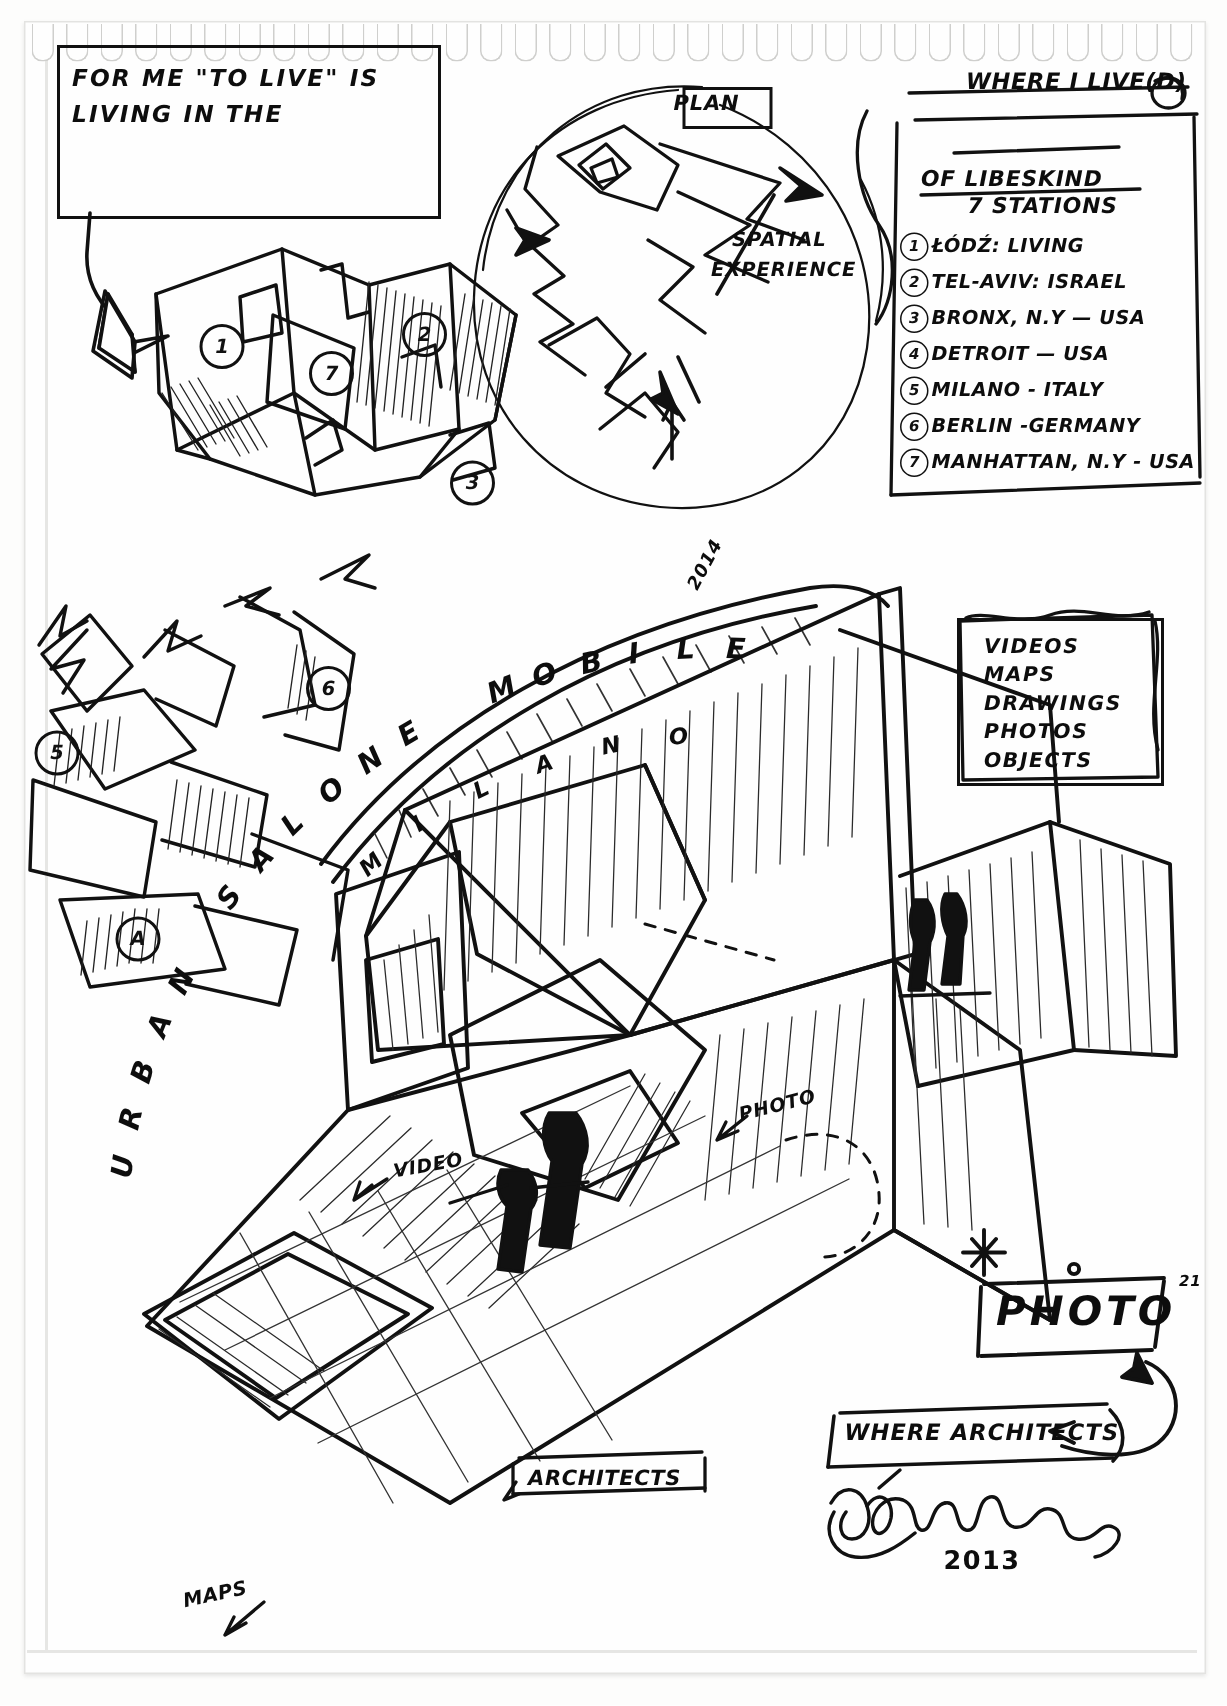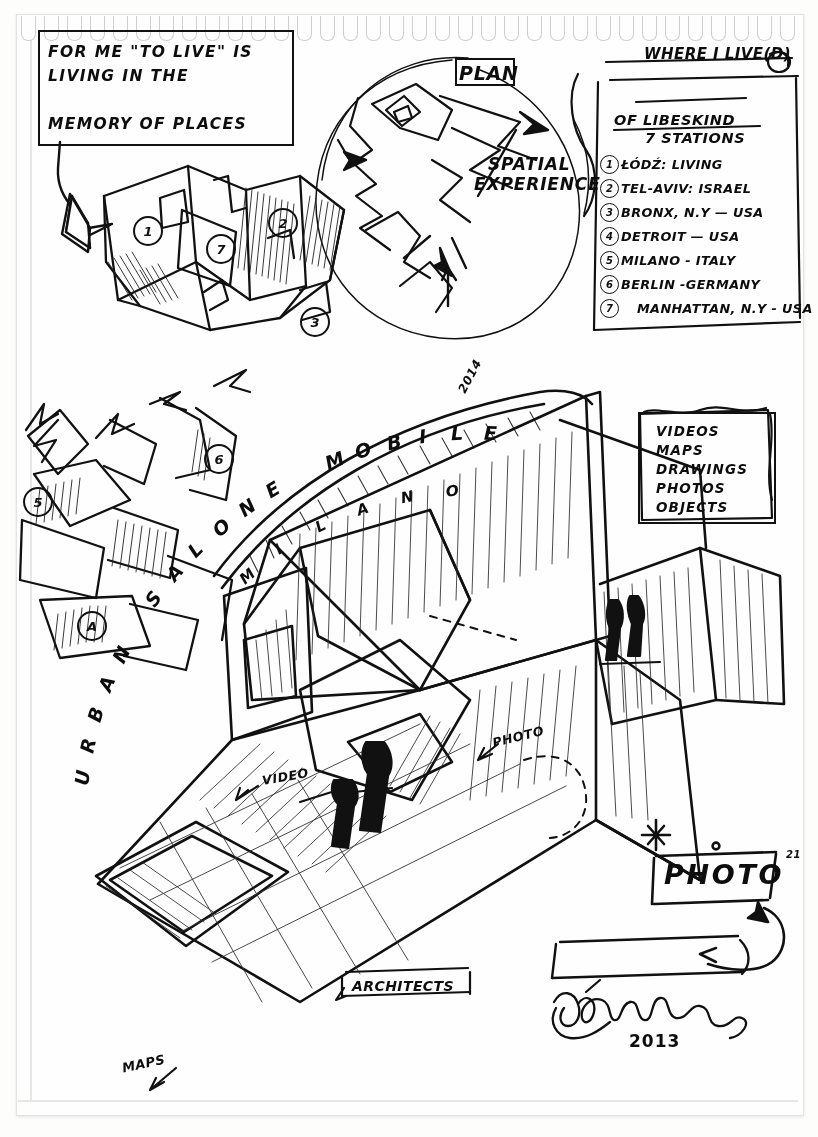--- a/index.html
+++ b/index.html
@@ -31,22 +31,22 @@
     position:absolute;color:#0d0d0d;
     font-family:"DejaVu Sans",sans-serif;
     font-weight:700;font-style:italic;
     letter-spacing:.06em;white-space:pre;
     line-height:1.38;
   }
   .q{left:48px;top:40px;font-size:15.5px;letter-spacing:.09em;line-height:1.55;}
   .boxline{position:absolute;border:2.4px solid #111;}
   .quote-box{left:38px;top:30px;width:252px;height:112px;}
   .plan-box{left:455px;top:58px;width:56px;height:24px;border-width:2px;}
-  .plan-t{left:459px;top:60px;font-size:19px;letter-spacing:.04em;}
-  .spatial{left:488px;top:152px;font-size:17px;letter-spacing:.05em;line-height:1.45;}
+  .plan-t{left:449px;top:60px;font-size:14px;letter-spacing:.04em;}
+  .spatial{left:488px;top:152px;font-size:13px;letter-spacing:.05em;line-height:1.45;}
   .wil-title{left:644px;top:44px;font-size:15px;letter-spacing:.03em;}
   .st7{left:645px;top:84px;font-size:14.5px;letter-spacing:.04em;margin-top:44px;}
   .stof{left:614px;top:110px;font-size:14.5px;letter-spacing:.04em;}
   .city{position:absolute;font-size:12.8px;letter-spacing:.03em;}
   .media-box{left:638px;top:412px;width:134px;height:108px;border-width:2.2px;}
   .live-t{left:664px;top:856px;font-size:27px;letter-spacing:.10em;}
   .wa-t{left:563px;top:945px;font-size:15px;letter-spacing:.05em;}
   .yr-t{left:629px;top:1030px;font-size:17px;letter-spacing:.06em;font-style:normal;}
   .video-t{left:262px;top:768px;font-size:12.5px;transform:rotate(-10deg);letter-spacing:.05em;}
   .photo-t{left:492px;top:728px;font-size:12.5px;transform:rotate(-14deg);letter-spacing:.05em;}
@@ -322,21 +322,20 @@
         <path d="M630,1002 C640,1000 636,1018 644,1020 C654,1022 650,1000 660,998 C670,996 666,1016 676,1018 C688,1020 690,1004 700,1006 C712,1008 706,1024 718,1026 C730,1028 734,1014 742,1018 C752,1022 742,1036 730,1038"></path>
         <path d="M556,1008 C548,1022 556,1036 570,1038 C586,1040 600,1030 610,1022"></path>
         <path d="M586,992 L600,980"></path>
       </g>
     </g>
   </svg>
 
   <div class="boxline quote-box"></div>
   <div class="hand q">FOR ME "TO LIVE" IS</div>
   <div class="hand q" style="top:64px">LIVING IN THE</div>
-  <div class="hand q" style="top:112px">MEMORY OF PLACES</div>
 
   <div class="boxline plan-box"></div>
   <div class="hand plan-t">PLAN</div>
   <div class="hand spatial">SPATIAL</div>
   <div class="hand spatial" style="top:172px;left:474px">EXPERIENCE</div>
 
   <div class="hand wil-title">WHERE I LIVE(D)</div>
   <div class="hand st7">7 STATIONS</div>
   <div class="hand stof">OF LIBESKIND</div>
   <div id="station-list">
@@ -346,21 +345,21 @@
       <div class="hand city" style="left: 621px; top: 180px;">TEL-AVIV: ISRAEL</div>
       <div class="marker" style="left: 600px; top: 203px; width: 17px; height: 17px; font-size: 10px; border-width: 1.6px;">3</div>
       <div class="hand city" style="left: 621px; top: 204px;">BRONX, N.Y — USA</div>
       <div class="marker" style="left: 600px; top: 227px; width: 17px; height: 17px; font-size: 10px; border-width: 1.6px;">4</div>
       <div class="hand city" style="left: 621px; top: 228px;">DETROIT — USA</div>
       <div class="marker" style="left: 600px; top: 251px; width: 17px; height: 17px; font-size: 10px; border-width: 1.6px;">5</div>
       <div class="hand city" style="left: 621px; top: 252px;">MILANO - ITALY</div>
       <div class="marker" style="left: 600px; top: 275px; width: 17px; height: 17px; font-size: 10px; border-width: 1.6px;">6</div>
       <div class="hand city" style="left: 621px; top: 276px;">BERLIN -GERMANY</div>
       <div class="marker" style="left: 600px; top: 299px; width: 17px; height: 17px; font-size: 10px; border-width: 1.6px;">7</div>
-      <div class="hand city" style="left: 621px; top: 300px; margin-left: 16px;">MANHATTAN, N.Y - USA</div>
+      <div class="hand city" style="left: 621px; top: 300px;">MANHATTAN, N.Y - USA</div>
     </div>
 
   <div class="boxline media-box"></div>
   <div id="media-list">
       <div class="hand" style="left: 656px; top: 422px; font-size: 13.5px; letter-spacing: 0.08em;">VIDEOS</div>
       <div class="hand" style="left: 656px; top: 441px; font-size: 13.5px; letter-spacing: 0.08em;">MAPS</div>
       <div class="hand" style="left: 656px; top: 460px; font-size: 13.5px; letter-spacing: 0.08em;">DRAWINGS</div>
       <div class="hand" style="left: 656px; top: 479px; font-size: 13.5px; letter-spacing: 0.08em;">PHOTOS</div>
       <div class="hand" style="left: 656px; top: 498px; font-size: 13.5px; letter-spacing: 0.08em;">OBJECTS</div>
     </div>
@@ -405,16 +404,17 @@
       <div class="marker" style="left: 204px; top: 444px;">6</div>
       <div class="marker" style="left: 77px; top: 611px;">A</div>
     </div>
 
   <div class="hand video-t">VIDEO</div>
   <div class="hand photo-t">PHOTO</div>
   <div class="hand persp-t">ARCHITECTS</div>
   <div class="hand maps-t">MAPS</div>
 
   <div class="hand live-t">PHOTO</div>
+  <div class="hand wa-t">WHERE ARCHITECTS</div>
   <div class="hand yr-t">2013</div>
   <div class="hand sup21">21</div>
 
 </div>
 
 </body></html>

